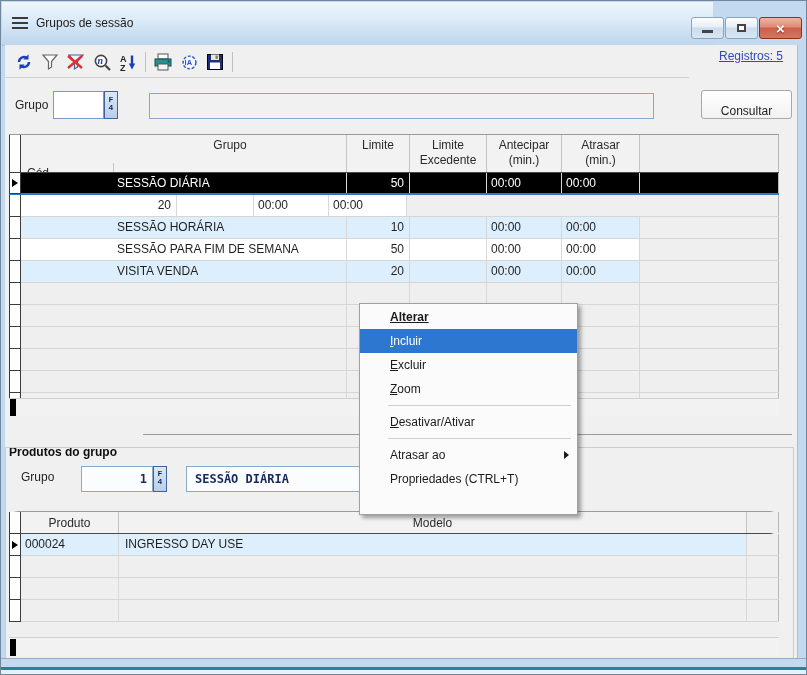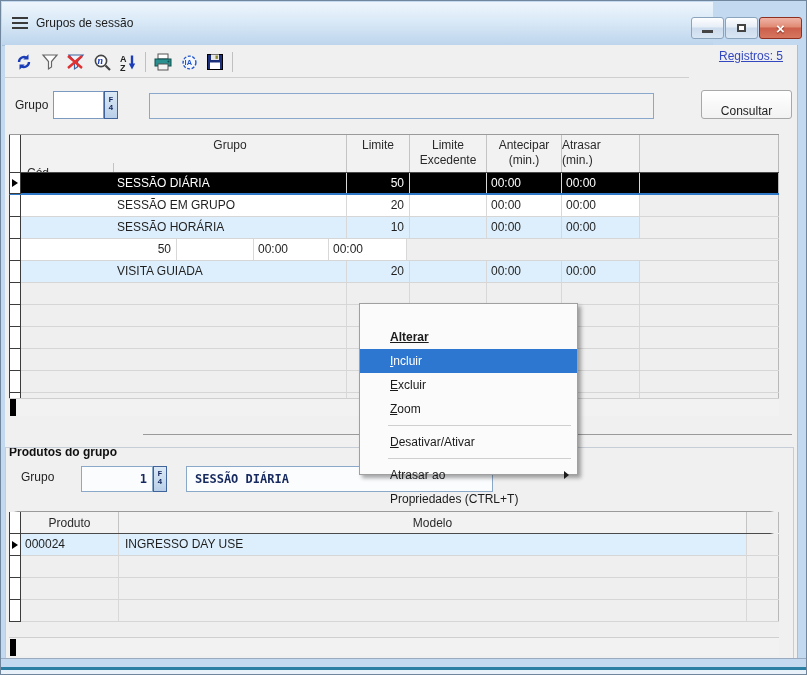--- a/index.html
+++ b/index.html
@@ -67,22 +67,22 @@
   .p-x{flex:1; background:#efefef; border-right:1px solid #b8b8b8 !important;}
   .hstrip{position:absolute; background:#f2f2f2; border-top:1px solid #cfcfcf;}
   .caret{position:absolute; width:6px; height:17px; background:#000;}
   
   .section-title{position:absolute; font-weight:bold; color:#101010;}
   .section-rule{position:absolute; height:1px; background:#9a9a9a;}
   .groupbox{position:absolute; border:1px solid #c6cdd6;}
   .monofield{position:absolute; box-sizing:border-box; background:#fbfcfe; border:1px solid #8aa8c8;
     font:bold 12px "DejaVu Sans Mono",monospace; color:#16295e; line-height:24px;}
   
-  .menu{position:absolute; left:358px; top:302px; width:219px; height:172px; background:#fbfbfb;
-    border:1px solid #a0a0a0; box-shadow:3px 3px 4px rgba(0,0,0,.35); z-index:50; box-sizing:border-box; padding-top:21px;}
+  .menu{position:absolute; left:358px; top:302px; width:219px; height:212px; background:#fbfbfb;
+    border:1px solid #a0a0a0; box-shadow:3px 3px 4px rgba(0,0,0,.35); z-index:50; box-sizing:border-box; padding-top:1px;}
   .menu-item{height:24px; display:flex; align-items:center; padding-left:30px; padding-right:8px; cursor:pointer; color:#1a1a1a;}
   .menu-item.sel{background:#2e77d0; color:#fff;}
   .menu-item .ul{text-decoration:underline;}
   .menu-item.deflt{font-weight:bold;}
   .menu-item.deflt span{text-decoration:underline;}
   .menu-sep{height:9px; position:relative;}
   .menu-sep div{position:absolute; left:28px; right:6px; top:4px; height:1px; background:#cfcfcf;}
   .subarrow{margin-left:auto; width:0; height:0; border-left:5px solid #1a1a1a; border-top:4px solid transparent; border-bottom:4px solid transparent;}
   
   .bottom-band{position:absolute; left:0; bottom:0; width:100%; height:15px; background:#c3d9ef; border-top:1px solid #9aabc0;}
@@ -201,71 +201,71 @@
             <div>Limite</div>
           </div>
         <div class="cell c-exc">
             <div>Limite</div>
             <div>Excedente</div>
           </div>
         <div class="cell c-ant" style="text-align:center; padding-left:0;">
             <div>Antecipar</div>
             <div>(min.)</div>
           </div>
-        <div class="cell c-atr" style="text-align:left; padding-left:0;">
+        <div class="cell c-atr" style="text-align:center; padding-left:0;">
             <div>Atrasar</div>
             <div>(min.)</div>
           </div>
         <div class="cell c-x"></div>
       </div>
       <div class="g-row sel">
         <div class="cell gut">
             <div class="rowptr"></div>
           </div>
         <div class="cell c-cod">1</div>
         <div class="cell c-grp">SESSÃO DIÁRIA</div>
         <div class="cell c-lim">50</div>
         <div class="cell c-exc"></div>
         <div class="cell c-ant">00:00</div>
         <div class="cell c-atr">00:00</div>
         <div class="cell c-x"></div>
       </div>
       <div class="g-row">
         <div class="cell gut"></div>
         <div class="cell c-cod">3</div>
-        <div class="cell c-grp">SESSÃO EM GRUPO</div>
         <div class="cell c-lim">20</div>
         <div class="cell c-exc"></div>
         <div class="cell c-ant">00:00</div>
         <div class="cell c-atr">00:00</div>
         <div class="cell c-x"></div>
       </div>
       <div class="g-row alt">
         <div class="cell gut"></div>
         <div class="cell c-cod">2</div>
         <div class="cell c-grp">SESSÃO HORÁRIA</div>
         <div class="cell c-lim">10</div>
         <div class="cell c-exc"></div>
         <div class="cell c-ant">00:00</div>
         <div class="cell c-atr">00:00</div>
         <div class="cell c-x"></div>
       </div>
       <div class="g-row">
         <div class="cell gut"></div>
         <div class="cell c-cod">5</div>
+        <div class="cell c-grp">SESSÃO PARA FIM DE SEMANA</div>
         <div class="cell c-lim">50</div>
         <div class="cell c-exc"></div>
         <div class="cell c-ant">00:00</div>
         <div class="cell c-atr">00:00</div>
         <div class="cell c-x"></div>
       </div>
       <div class="g-row alt">
         <div class="cell gut"></div>
         <div class="cell c-cod">6</div>
-        <div class="cell c-grp">VISITA GUIADA</div>
+        <div class="cell c-grp">VISITA VENDA</div>
         <div class="cell c-lim">20</div>
         <div class="cell c-exc"></div>
         <div class="cell c-ant">00:00</div>
         <div class="cell c-atr">00:00</div>
         <div class="cell c-x"></div>
       </div>
       <div class="g-row empty">
           <div class="cell gut"></div>
           <div class="cell c-cod"></div>
           <div class="cell c-grp"></div>

